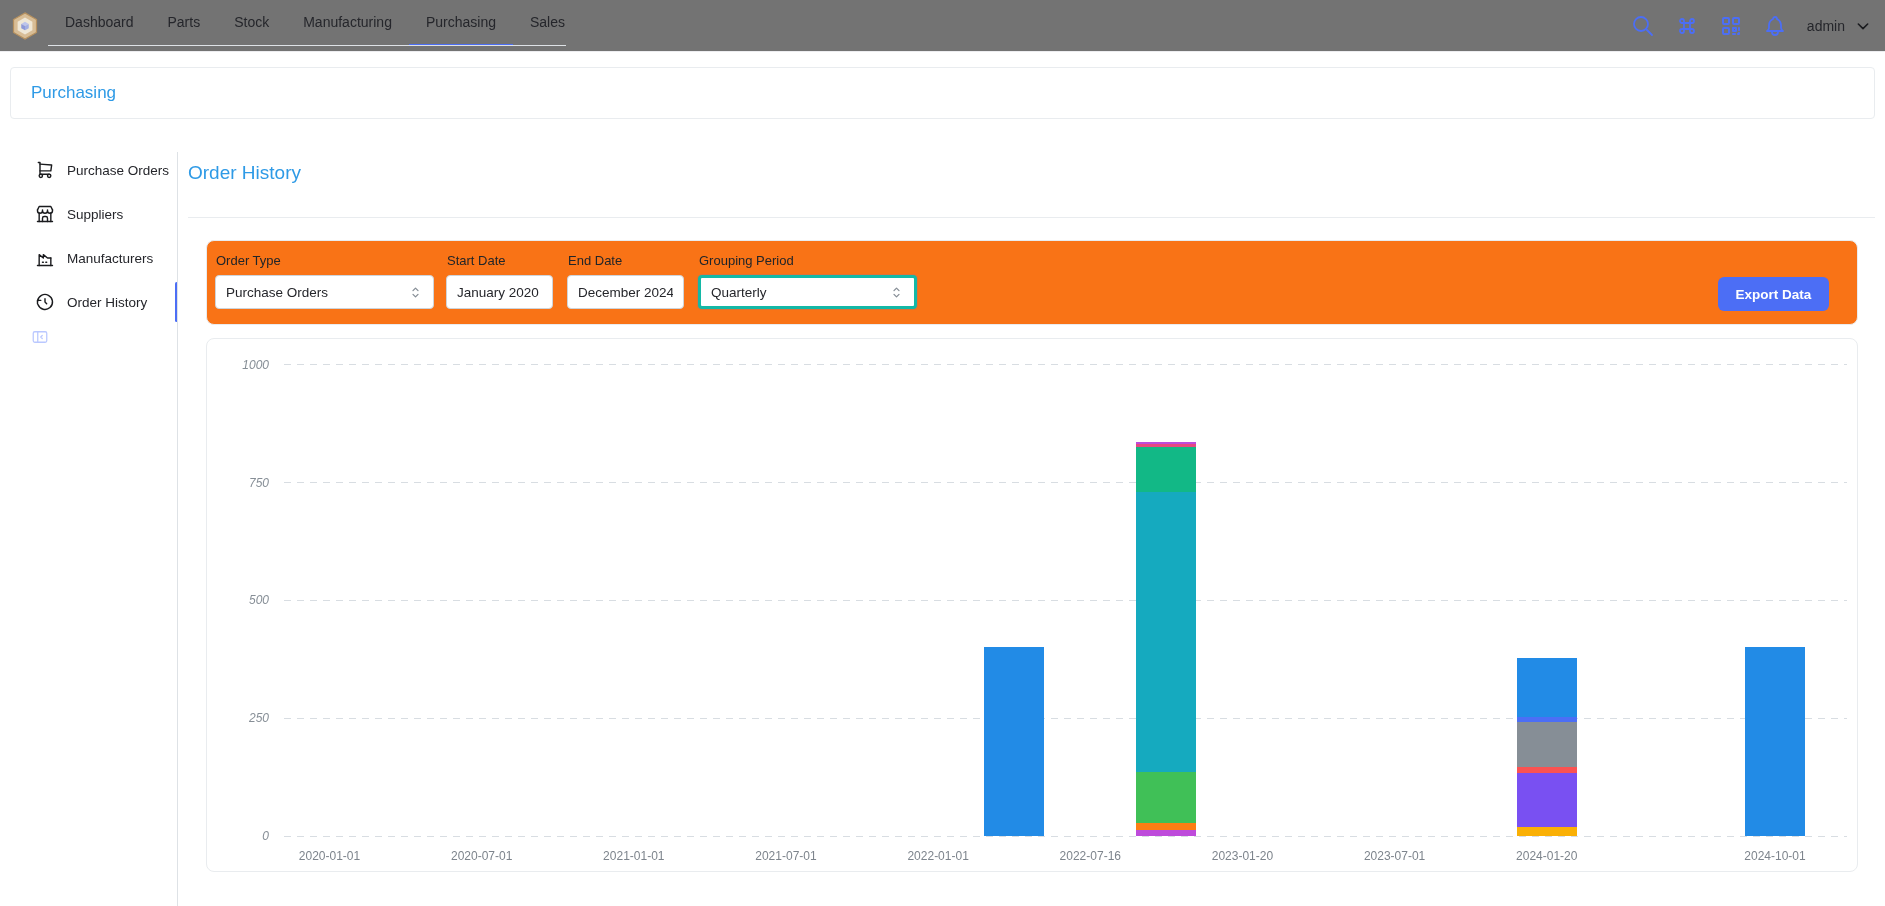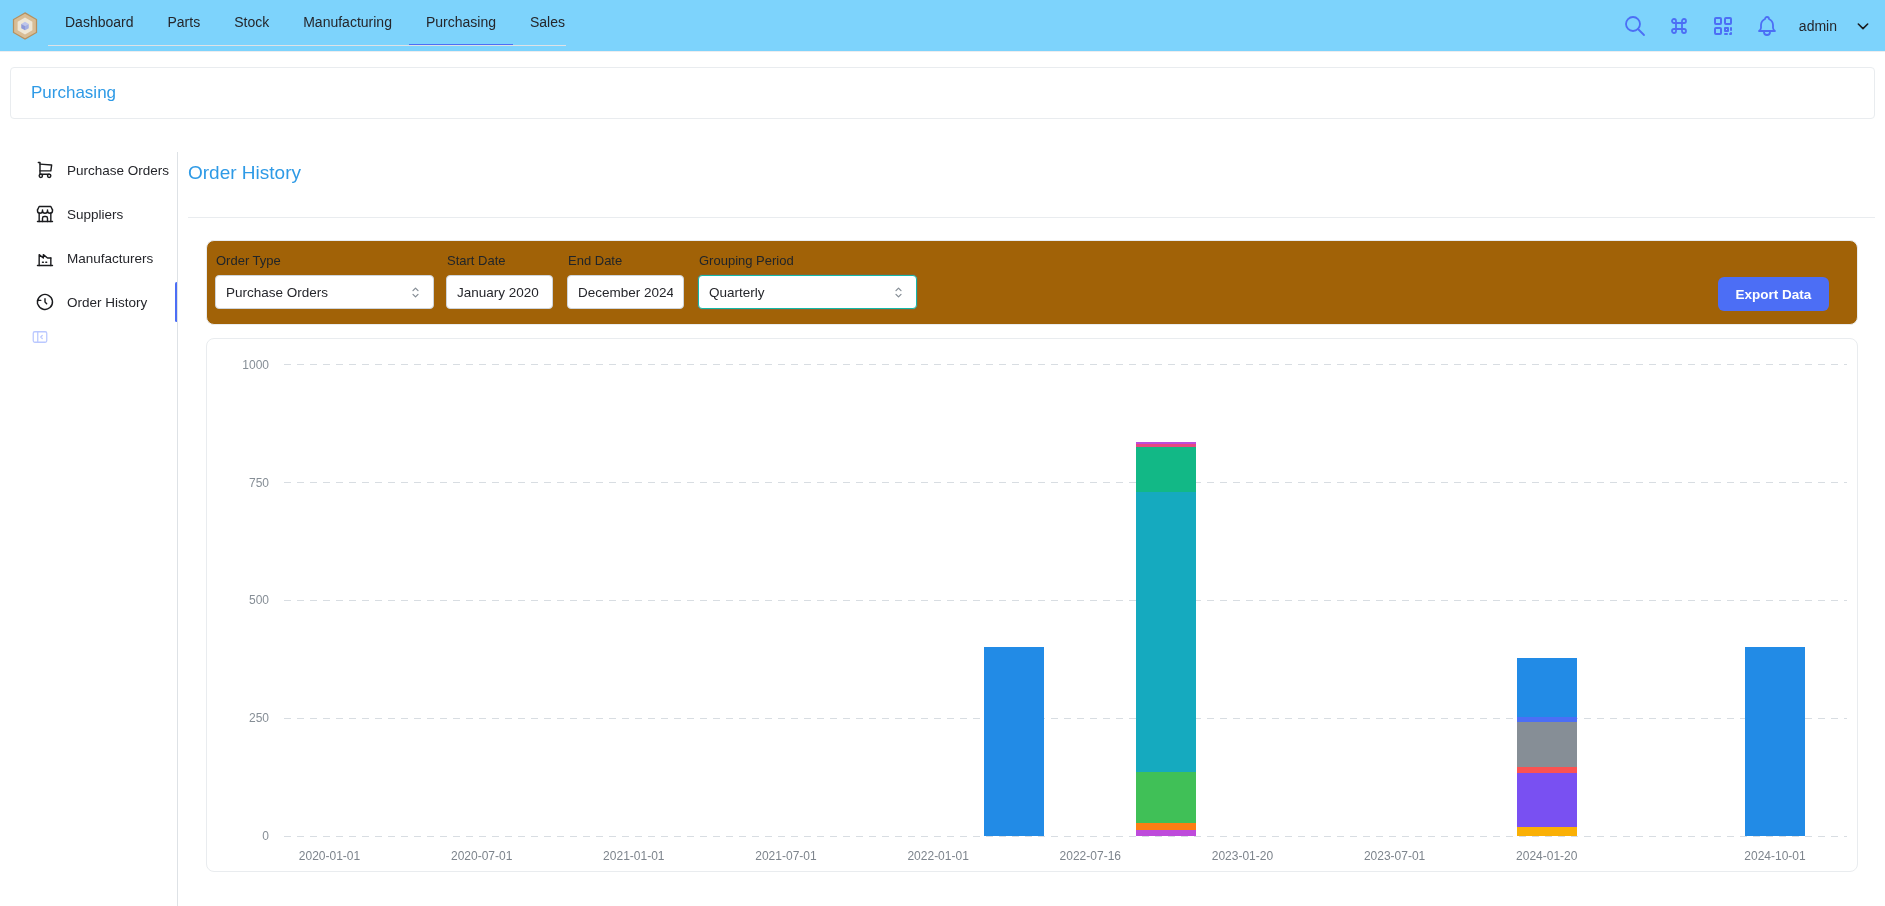--- a/index.html
+++ b/index.html
@@ -2,59 +2,59 @@
 <html><head>
 <meta charset="utf-8">
 <style>
   * { margin:0; padding:0; box-sizing:border-box; }
   html,body { background:#fff; }
   .page {
     position:relative; width:1885px; height:906px; background:#fff; overflow:hidden;
     font-family:"Liberation Sans","DejaVu Sans",sans-serif; color:#25262b;
   }
   
-  .navbar { position:absolute; left:0; top:0; width:1885px; height:52px; background:#7dd3fc; border-bottom:1px solid #ededf0; }
+  .navbar { position:absolute; left:0; top:0; width:1885px; height:52px; background:#737373; border-bottom:1px solid #ededf0; }
   .logo { position:absolute; left:10px; top:11px; width:30px; height:30px; cursor:pointer; }
   .tabs { position:absolute; left:48px; top:0; height:46px; display:flex; align-items:stretch; }
   .tabs-underline { position:absolute; left:48px; top:45px; width:518px; height:1px; background:#dee2e6; }
   .tab { display:flex; align-items:center; padding:0 17px; font-size:14px; color:#25262b; cursor:pointer; border-bottom:2px solid transparent; height:46px; }
   .tab.active { border-bottom-color:#4c6ef5; }
   .nav-right { position:absolute; right:14px; top:0; height:52px; display:flex; align-items:center; gap:20px; }
   .nav-icon { width:24px; height:24px; color:#4c6ef5; cursor:pointer; display:inline-flex; }
   .nav-icon svg { width:100%; height:100%; }
-  .user-menu { display:flex; align-items:center; gap:18px; cursor:pointer; }
+  .user-menu { display:flex; align-items:center; gap:10px; cursor:pointer; }
   .user-name { font-size:14px; color:#25262b; }
   .chev { width:16px; height:16px; color:#1a1b1e; display:inline-flex; }
   
   .breadcrumb-card { position:absolute; left:10px; top:67px; width:1865px; height:52px; background:#fff; border:1px solid #e9ecef; border-radius:4px; display:flex; align-items:center; }
   .crumb { margin-left:20px; font-size:17px; color:#2e9ae6; cursor:pointer; }
   
   .v-divider { position:absolute; left:177px; top:152px; width:1px; height:754px; background:#dee2e6; }
   .side-item { position:absolute; left:24px; width:153px; height:44px; display:flex; align-items:center; cursor:pointer; }
   .side-item .s-icon { width:20px; height:20px; margin-left:11px; color:#1a1b1e; display:inline-flex; }
   .side-item .s-icon svg { width:100%; height:100%; }
   .side-item .s-label { margin-left:12px; font-size:13.5px; color:#25262b; white-space:nowrap; }
   .side-item.active::after { content:""; position:absolute; right:-1px; top:2px; width:3px; height:40px; background:#4c6ef5; border-radius:2px; }
   .collapse-btn { position:absolute; left:31px; top:328px; width:18px; height:18px; background:none; border:none; color:#bac8ff; cursor:pointer; padding:0; display:inline-flex; }
   .collapse-btn svg { width:18px; height:18px; }
   
   .page-title { position:absolute; left:188px; top:162px; font-size:19px; font-weight:400; color:#2e9ae6; }
   .h-divider { position:absolute; left:188px; top:217px; width:1687px; height:1px; background:#e9ecef; }
-  .filter-card { position:absolute; left:206px; top:240px; width:1652px; height:85px; border:1px solid #e9ecef; border-radius:8px; background:#a16207; }
+  .filter-card { position:absolute; left:206px; top:240px; width:1652px; height:85px; border:1px solid #e9ecef; border-radius:8px; background:#f97316; }
   .fgroup { position:absolute; top:12px; }
   .flabel { font-size:13px; color:#212529; margin-left:1px; }
   .fcontrol { margin-top:7px; height:34px; border:1px solid #ced4da; border-radius:4px; background:#fff; display:flex; align-items:center; padding:0 10px; font-size:13.5px; color:#25262b; cursor:pointer; }
-  .fcontrol.focused { border:1px solid #14b8a6; box-shadow:0 0 0 1px rgba(76,110,245,.15);justify-content:center; }
+  .fcontrol.focused { border:3px solid #14b8a6; box-shadow:0 0 0 1px rgba(76,110,245,.15);justify-content:center; }
   .fcontrol .fvalue { flex:1; white-space:nowrap; overflow:hidden; }
   .sel-icon { width:15px; height:15px; color:#868e96; display:inline-flex; margin-left:6px; }
   .export-btn { position:absolute; right:28px; top:36px; width:111px; height:34px; background:#4c6ef5; color:#fff; border:none; border-radius:6px; font-size:13.5px; font-weight:600; font-family:inherit; cursor:pointer; }
   .chart-card { position:absolute; left:206px; top:338px; width:1652px; height:534px; border:1px solid #e9ecef; border-radius:8px; background:#fff; }
   .plot { position:absolute; inset:0; }
   .gridline { position:absolute; height:1px; background:repeating-linear-gradient(90deg,#d8dde2 0,#d8dde2 7px,transparent 7px,transparent 13px); }
-  .ytick { position:absolute; width:50px; text-align:right; font-size:12px; color:#868e96; }
+  .ytick { position:absolute; width:50px; text-align:right; font-size:12px; color:#868e96;font-style:italic; }
   .xtick { position:absolute; transform:translateX(-50%); font-size:12px; color:#7d848c; white-space:nowrap;text-align:center; }
   .bar { position:absolute; display:flex; flex-direction:column; cursor:pointer; }
   .bar .seg { width:100%; flex:none; }
 </style>
 </head>
 <body>
 
 <div class="page">
 
   <header class="navbar">

